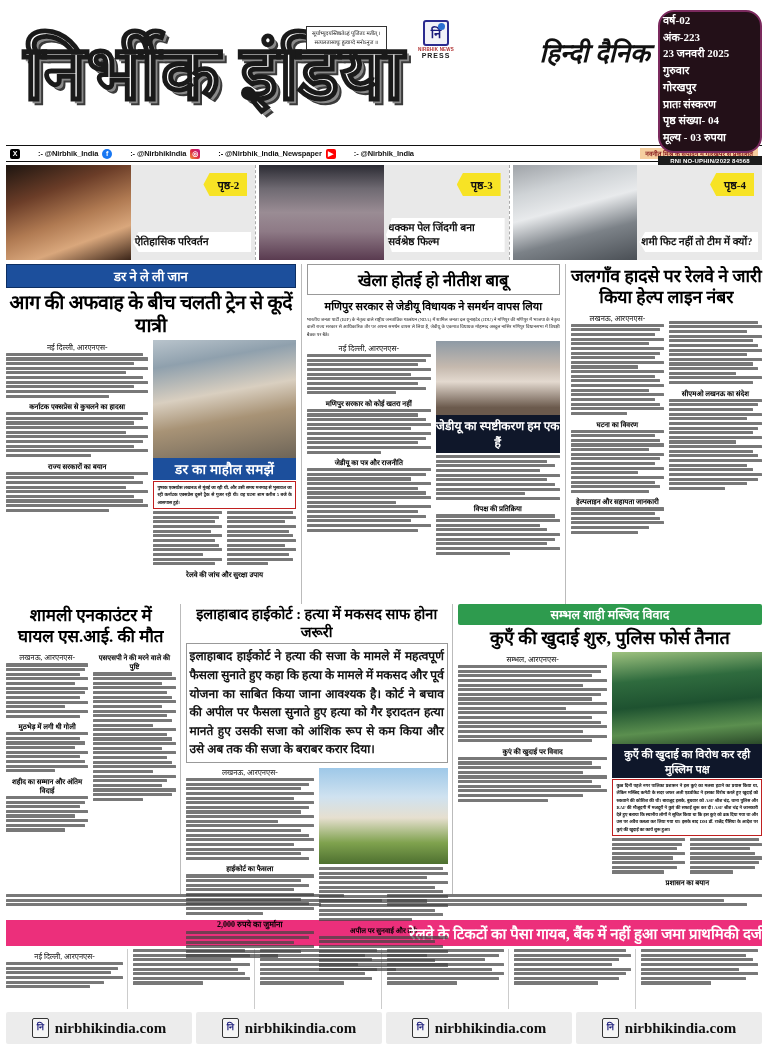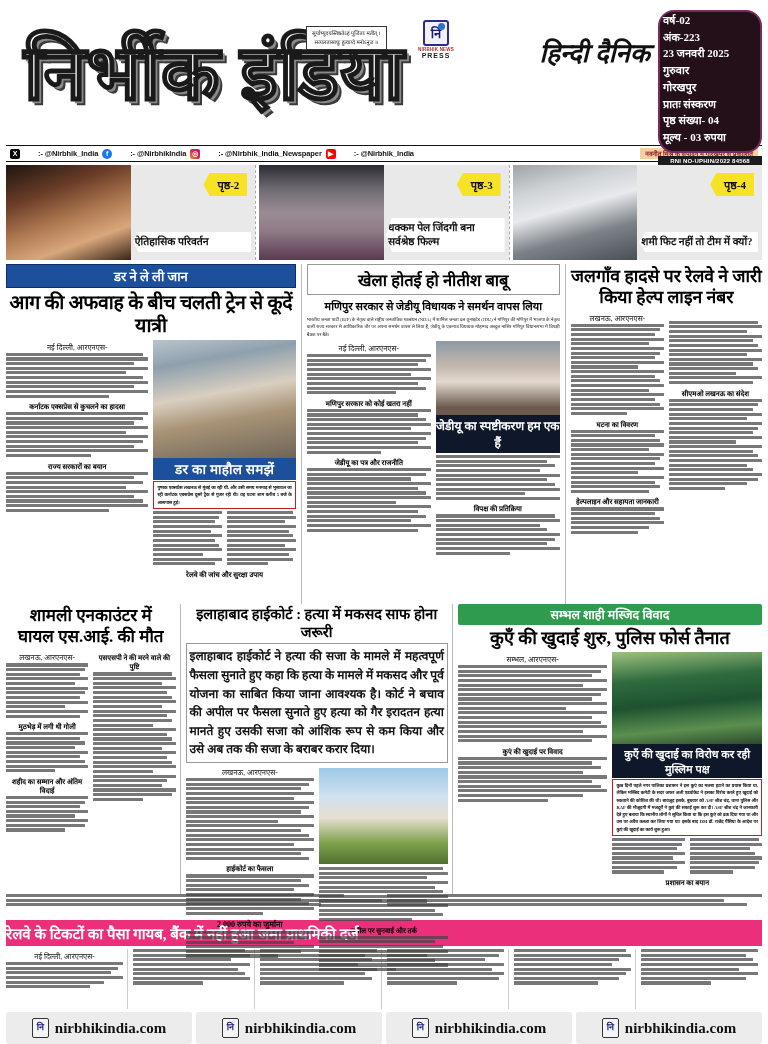--- a/index.html
+++ b/index.html
@@ -198,21 +198,21 @@
     font-family: "Liberation Serif", serif; font-size: 12px;
     font-weight: bold; line-height: 1.55; color: #111; text-align: justify;
   }
   .fine-amount {
     font-family: "Liberation Serif", serif; font-weight: bold;
     font-size: 8px; text-align: center; color: #000; margin: 2px 0;
   }
 
   
   .pink-banner {
-    background: #ec2f7b; color: #fff; text-align: left;
+    background: #ec2f7b; color: #fff; text-align: right;
     font-family: "Liberation Serif", serif; font-weight: bold;
     font-size: 15px; padding: 3px 0; margin-top: 4px;
   }
   .bottom-grid { display: flex; gap: 5px; margin-top: 3px; height: 60px; }
   .bottom-grid > div { flex: 1; border-right: 1px solid #ccc; padding-right: 4px; }
   .bottom-grid > div:last-child { border-right: none; }
 
   
   .footer { display: flex; gap: 4px; margin-top: 3px; height: 32px; }
   .foot-cell {

